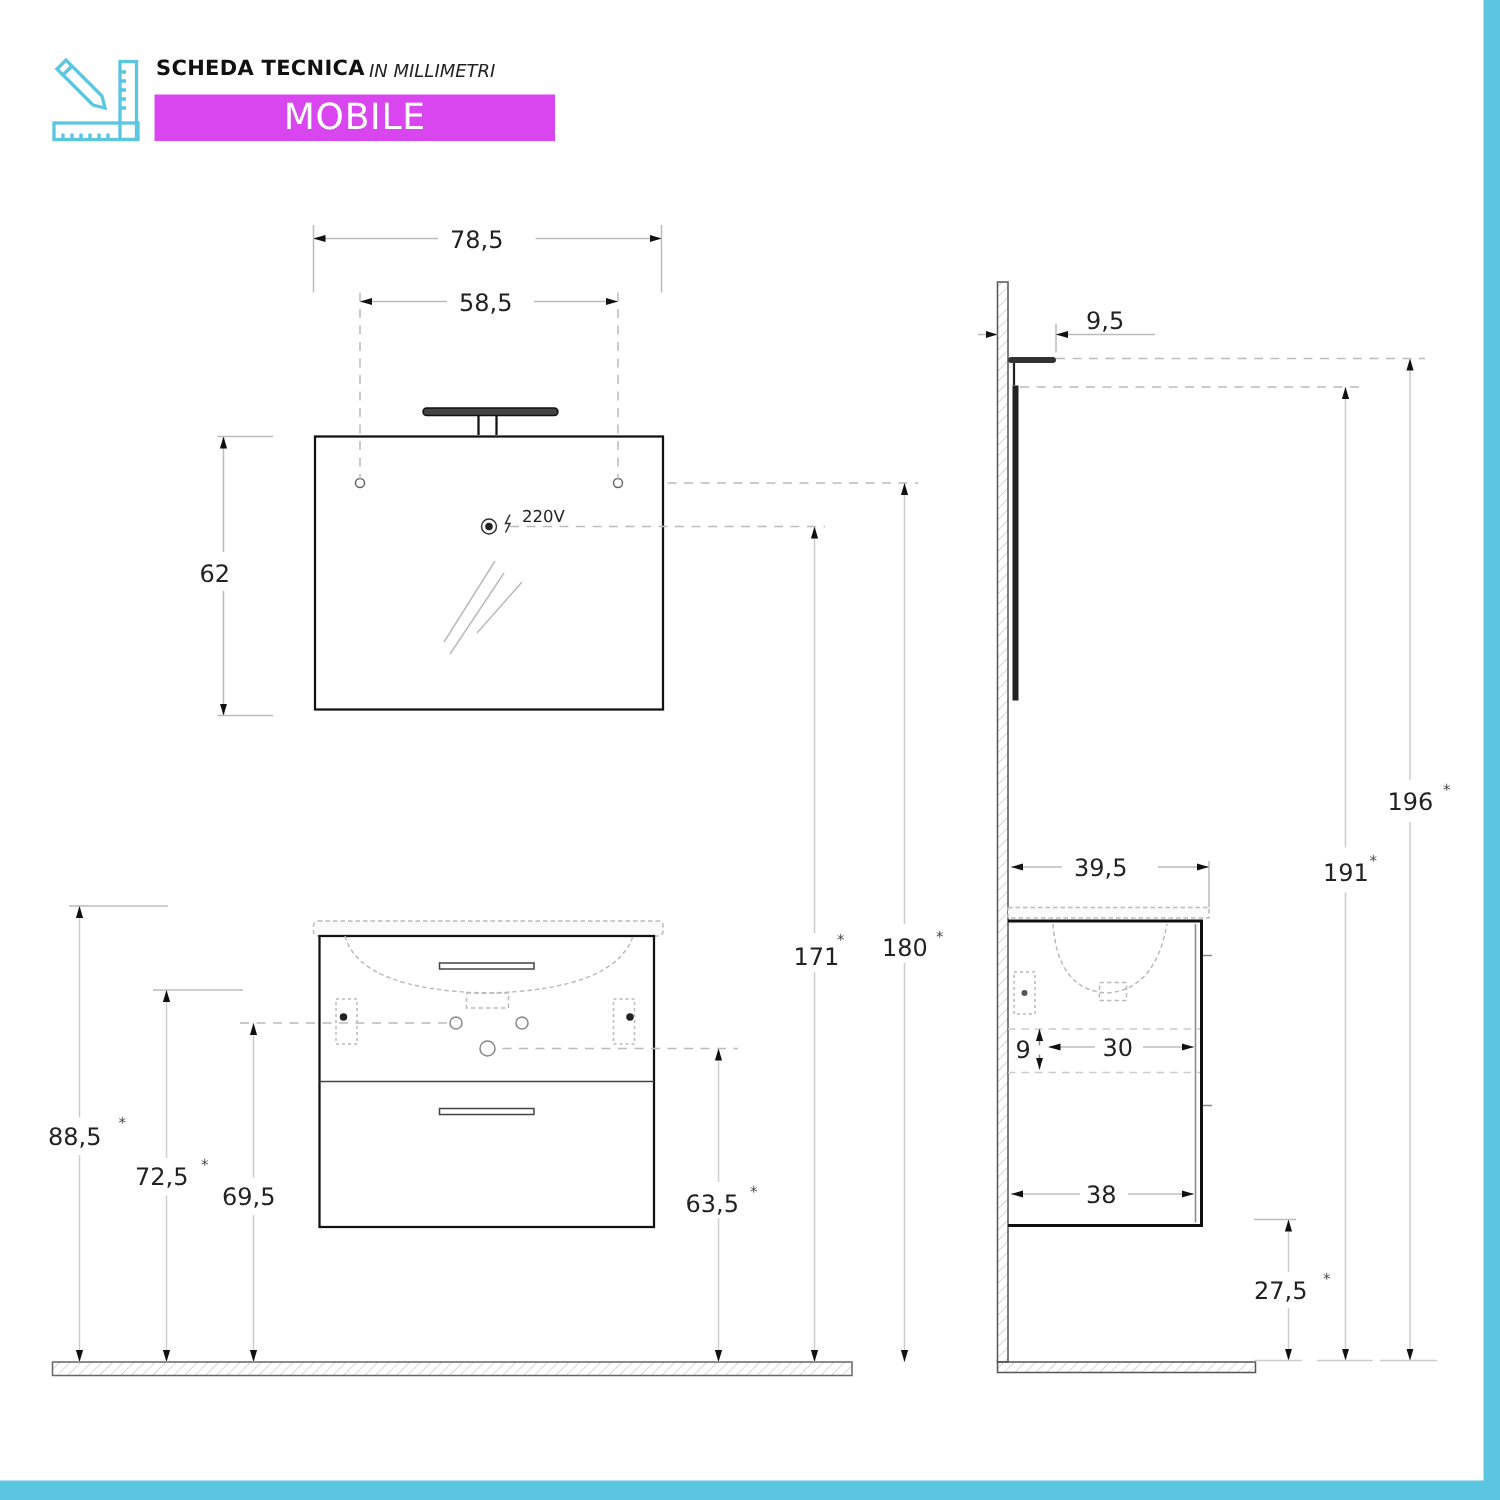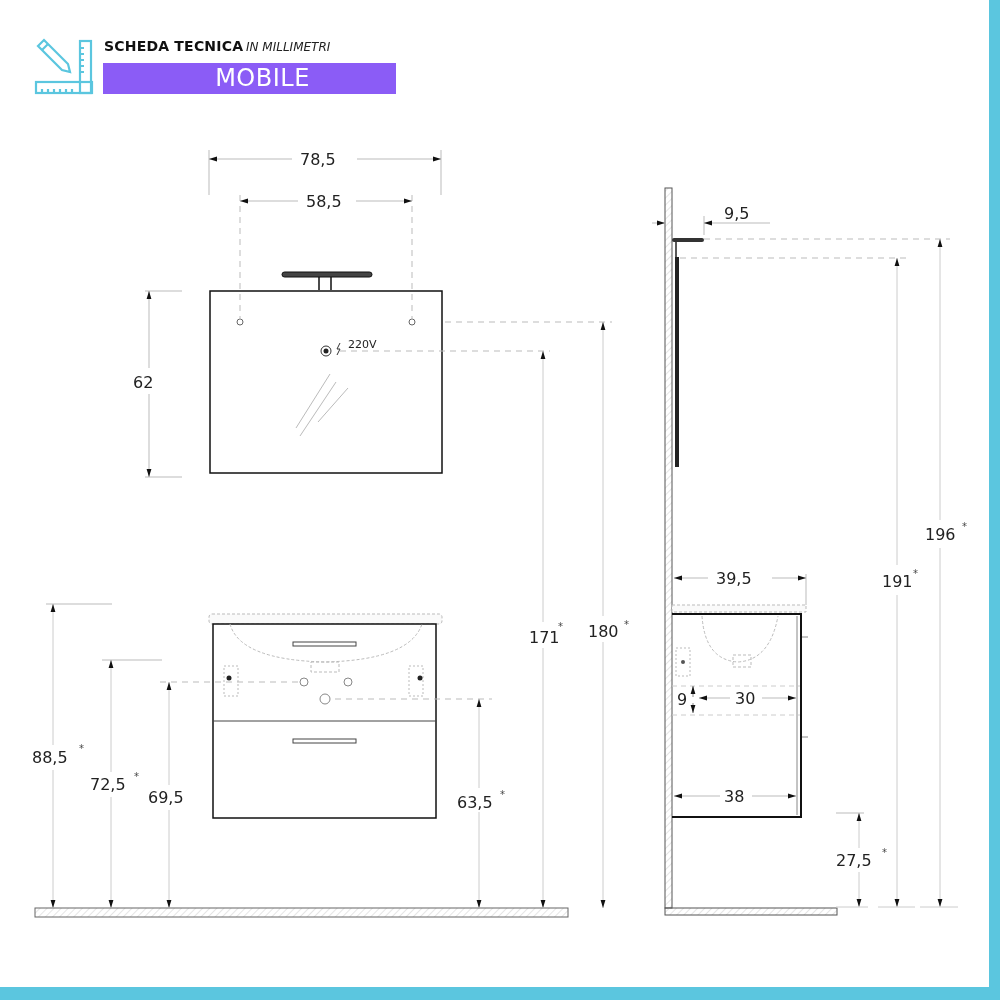--- a/index.html
+++ b/index.html
@@ -1,21 +1,21 @@
 <!DOCTYPE html>
 <html><head>
 <meta charset="utf-8">
 <style>
   html, body { margin:0; padding:0; background:#ffffff; }
   body { width:1000px; height:1000px; position:relative; overflow:hidden; font-family:"DejaVu Sans", sans-serif; }
   .frame-right { position:absolute; left:989px; top:0; width:11px; height:1000px; background:#5bc6df; }
   .frame-bottom { position:absolute; left:0; top:987px; width:1000px; height:13px; background:#5bc6df; }
   .header-title { position:absolute; left:104px; top:38px; font-size:14px; font-weight:bold; color:#111; letter-spacing:0.2px; }
   .header-sub { position:absolute; left:246px; top:40px; font-size:12px; font-style:italic; color:#222; }
-  .header-bar { position:absolute; left:103px; top:63px; width:267px; height:31px; background:#8b5cf6; color:#fff; font-size:24px; text-align:center; line-height:31px; letter-spacing:0.5px;padding-left:26px; }
+  .header-bar { position:absolute; left:103px; top:63px; width:267px; height:31px; background:#d946ef; color:#fff; font-size:24px; text-align:center; line-height:31px; letter-spacing:0.5px; }
   .logo { position:absolute; left:34px; top:38px; width:60px; height:60px; }
   svg.drawing { position:absolute; left:0; top:0; width:1000px; height:1000px; }
   .dim { font-family:"DejaVu Sans", sans-serif; font-size:16px; fill:#222; }
   .dim-small { font-family:"DejaVu Sans", sans-serif; font-size:11px; fill:#222; }
   .ast { font-family:"DejaVu Sans", sans-serif; font-size:10px; fill:#444; }
 </style>
 </head>
 <body>
 
 <div class="frame-right"></div>

